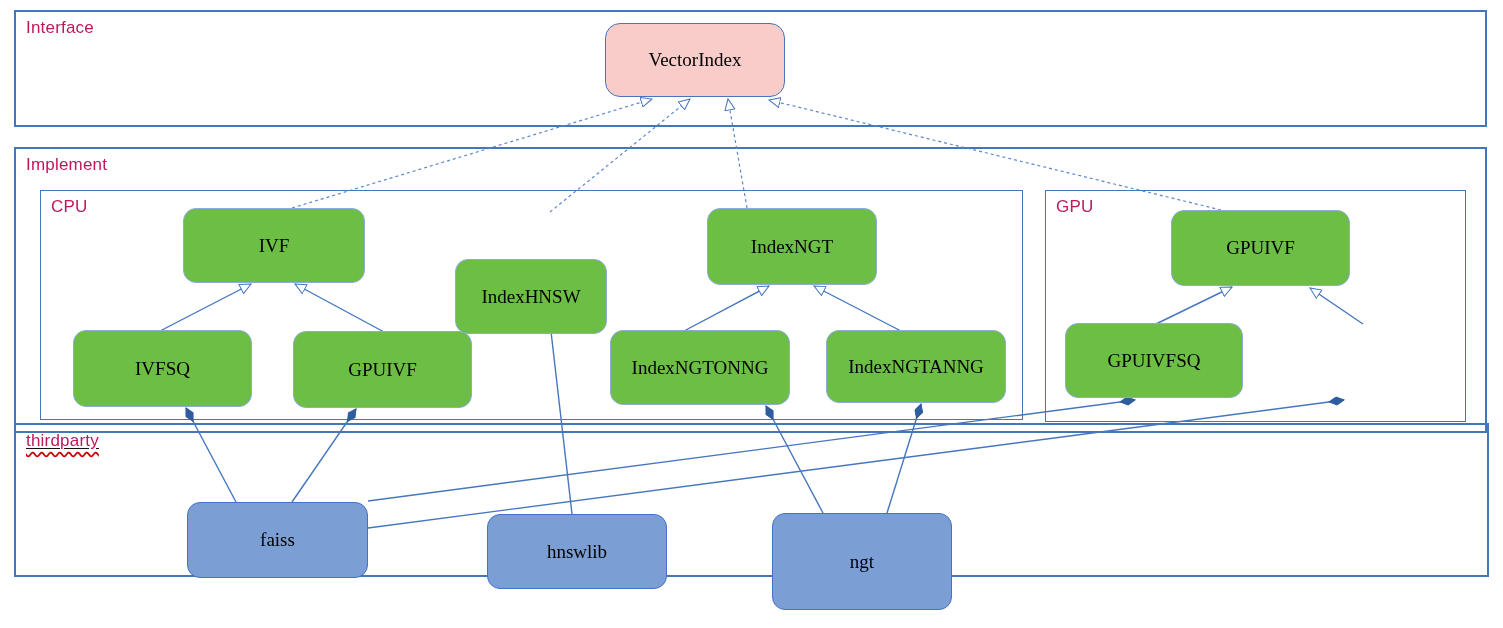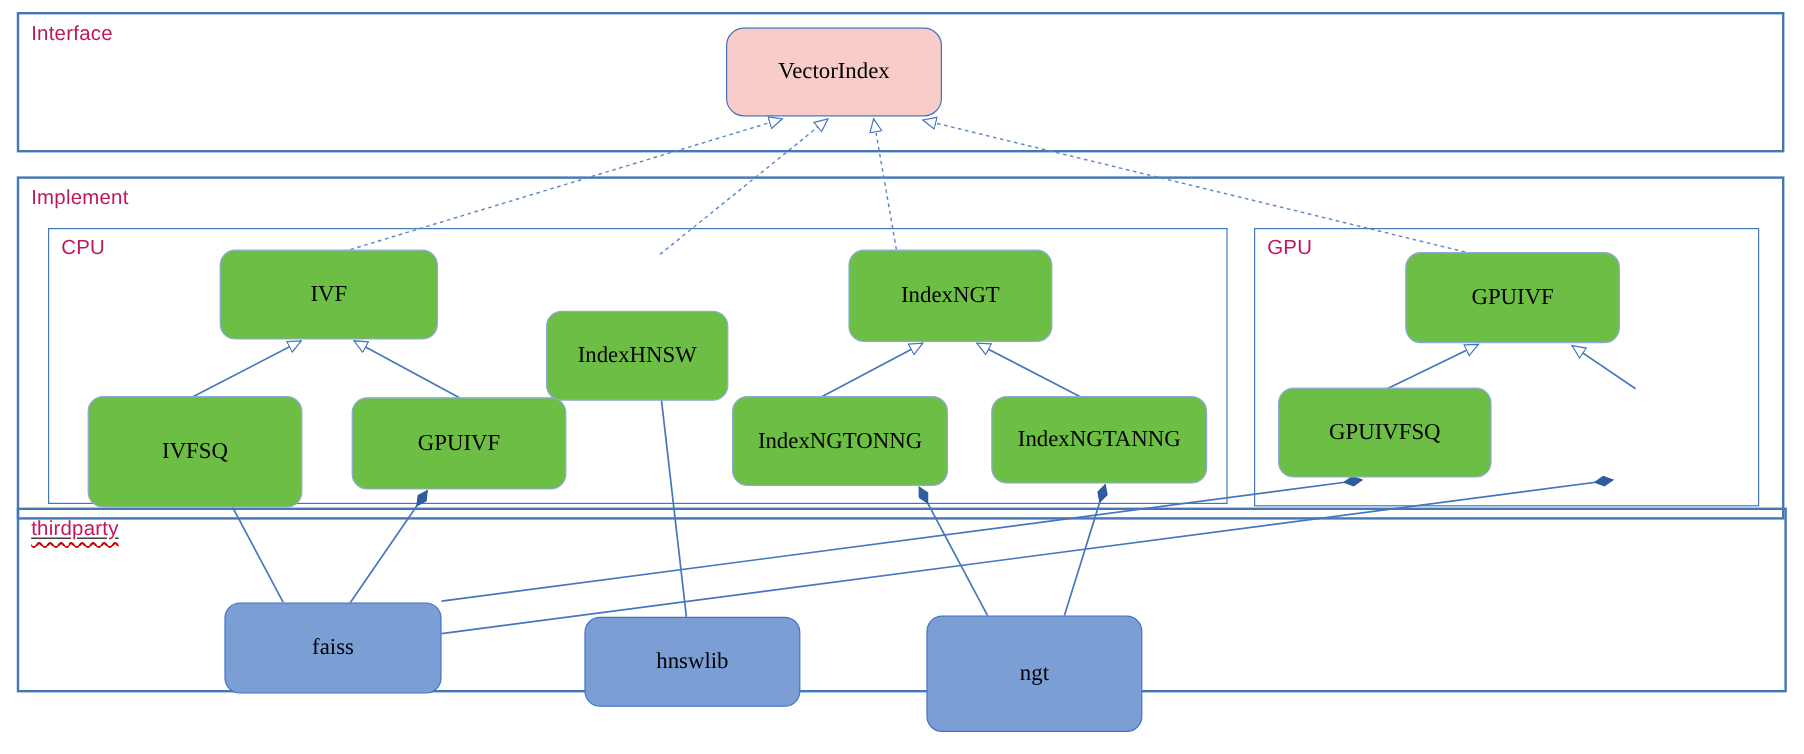--- a/index.html
+++ b/index.html
@@ -27,21 +27,21 @@
         border-radius:13px;box-sizing:border-box;
         font-family:"Liberation Serif",serif;font-size:19px;color:#000000;text-align:center;}
   .green{background:#6cbe45;border:1.5px solid #8ea9db;}
   .pink{background:#f7ccc9;border:1.5px solid #4973be;border-radius:15px;}
   .blue{background:#7b9fd4;border:1.5px solid #4472c4;}
 
   #n-vectorindex{left:605px;top:23px;width:180px;height:74px;}
   #n-ivf{left:183px;top:208px;width:182px;height:75px;}
   #n-indexhnsw{left:455px;top:212px;width:152px;height:75px;margin-top:47px;}
   #n-indexngt{left:707px;top:208px;width:170px;height:77px;}
-  #n-ivfsq{left:73px;top:330px;width:179px;height:93px;}
+  #n-ivfsq{left:73px;top:330px;width:179px;height:77px;}
   #n-ivfpq{left:293px;top:331px;width:179px;height:77px;}
   #n-indexngtonng{left:610px;top:330px;width:180px;height:75px;}
   #n-indexngtanng{left:826px;top:330px;width:180px;height:73px;}
   #n-gpuivf{left:1171px;top:210px;width:179px;height:76px;}
   #n-gpuivfsq{left:1065px;top:323px;width:178px;height:75px;}
   #n-gpuivfpq{left:1270px;top:323px;width:176px;height:75px;}
   #n-faiss{left:187px;top:502px;width:181px;height:76px;}
   #n-hnswlib{left:487px;top:514px;width:180px;height:75px;}
   #n-ngt{left:772px;top:513px;width:180px;height:97px;}
 </style>

